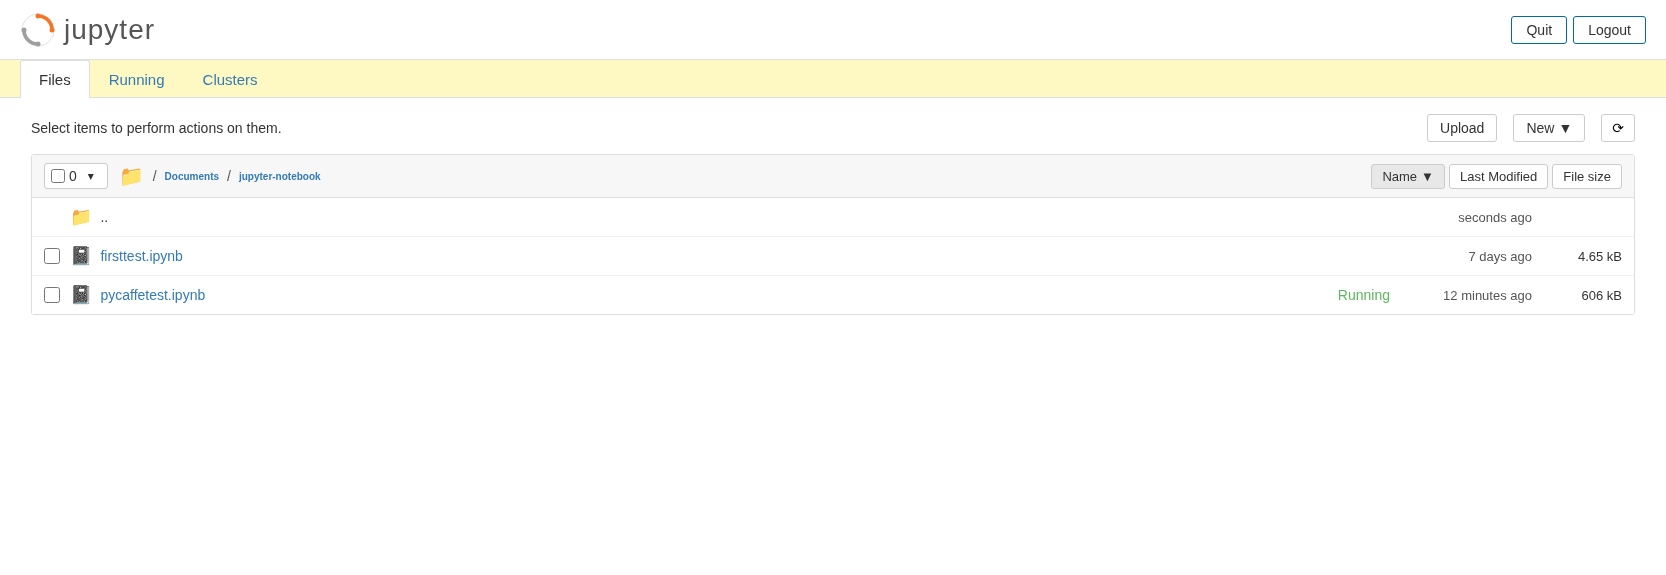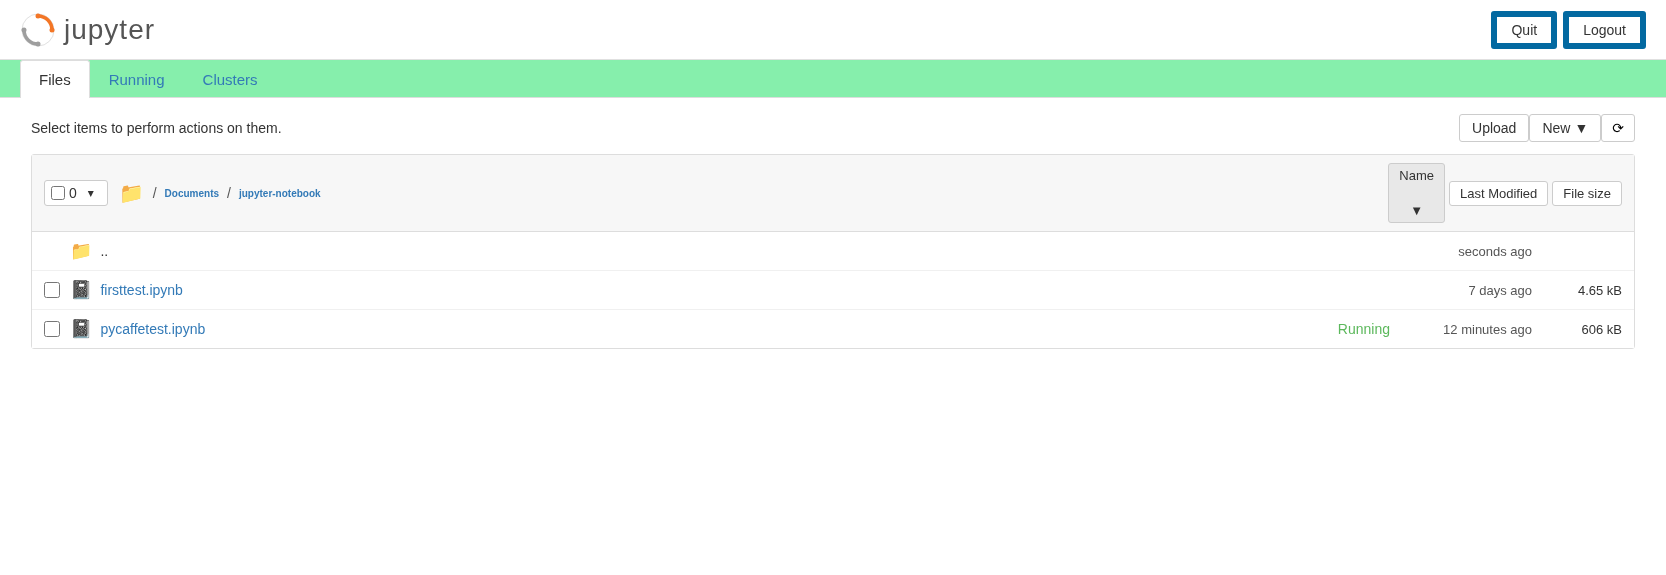--- a/index.html
+++ b/index.html
@@ -28,35 +28,35 @@
       font-weight: 400;
       color: #555;
       letter-spacing: 1px;
     }
     .header-buttons {
       display: flex;
       gap: 6px;
     }
     .header-btn {
       padding: 5px 14px;
-      border: 6px solid #0369a1;
+      border: 1px solid #0369a1;
       background: #fff;
       border-radius: 3px;
       cursor: pointer;
       font-size: 14px;
       color: #333;
     }
 
     
     .tabs-bar {
       display: flex;
       align-items: flex-end;
       padding: 0 20px;
       border-bottom: 1px solid #ddd;
-      background: #86efac;
+      background: #fef9c3;
     }
     .tab {
       padding: 10px 18px;
       cursor: pointer;
       font-size: 15px;
       border: 1px solid transparent;
       border-bottom: none;
       margin-bottom: -1px;
       background: transparent;
       color: #337ab7;
@@ -81,21 +81,21 @@
       justify-content: space-between;
       margin-bottom: 12px;
     }
     .select-hint {
       font-size: 14px;
       color: #333;
     }
     .toolbar-right {
       display: flex;
       align-items: flex-end;
-      gap: 0;
+      gap: 16px;
     }
     .toolbar-btn {
       padding: 5px 12px;
       border: 1px solid #ccc;
       background: #fff;
       border-radius: 3px;
       cursor: pointer;
       font-size: 14px;
       color: #333;
     }
@@ -172,22 +172,21 @@
     .sort-btn {
       padding: 4px 10px;
       border: 1px solid #ccc;
       background: #fff;
       border-radius: 3px;
       cursor: pointer;
       font-size: 13px;
       color: #333;
       display: flex;
       align-items: center;
-      gap: 20px;
-      flex-direction: column;
+      gap: 4px;
     }
     .sort-btn.active { background: #e8e8e8; }
 
     
     .file-table {
       width: 100%;
       background: #fff;
     }
     .file-row {
       display: flex;

